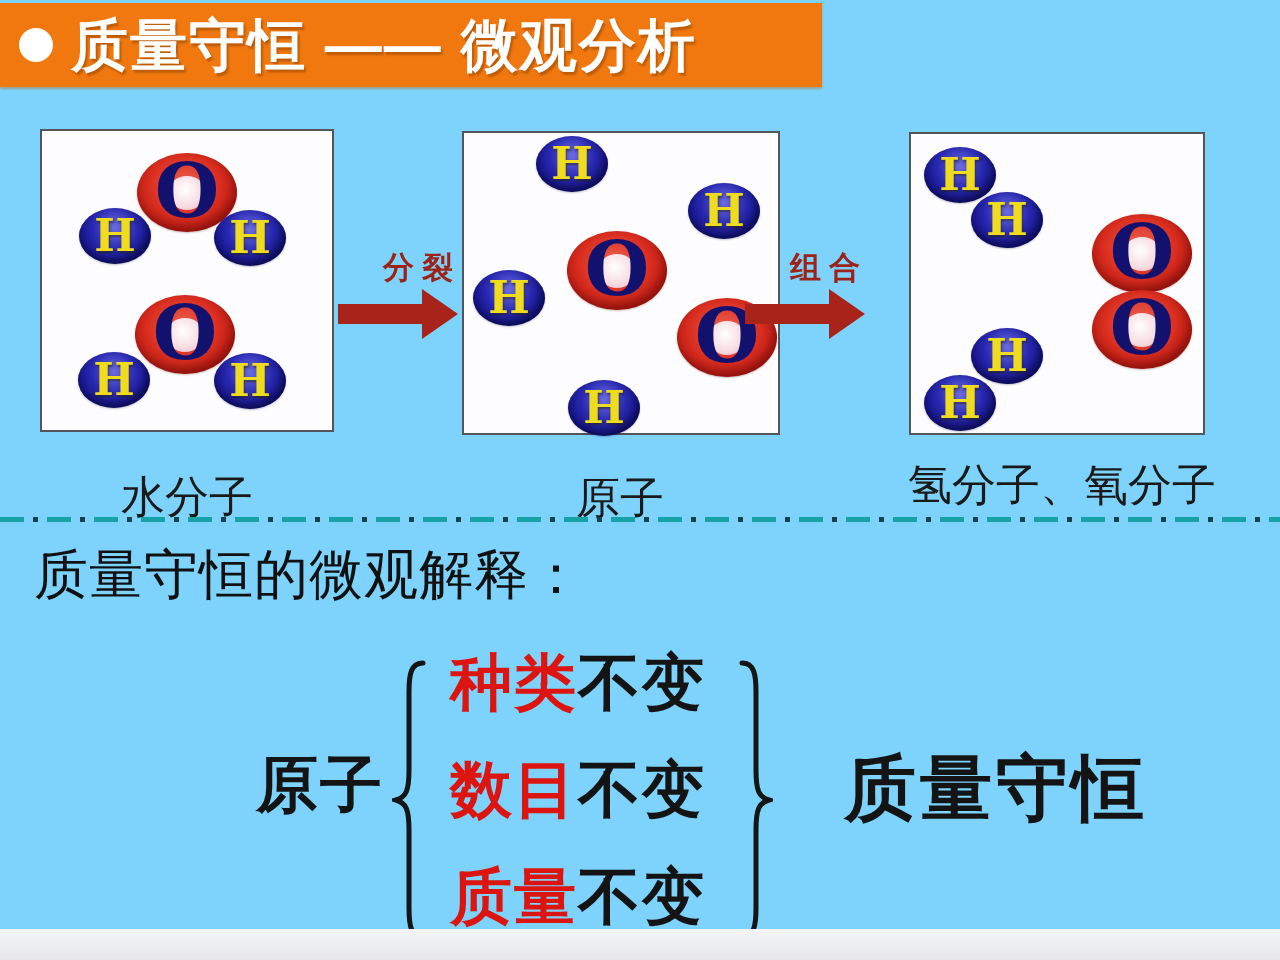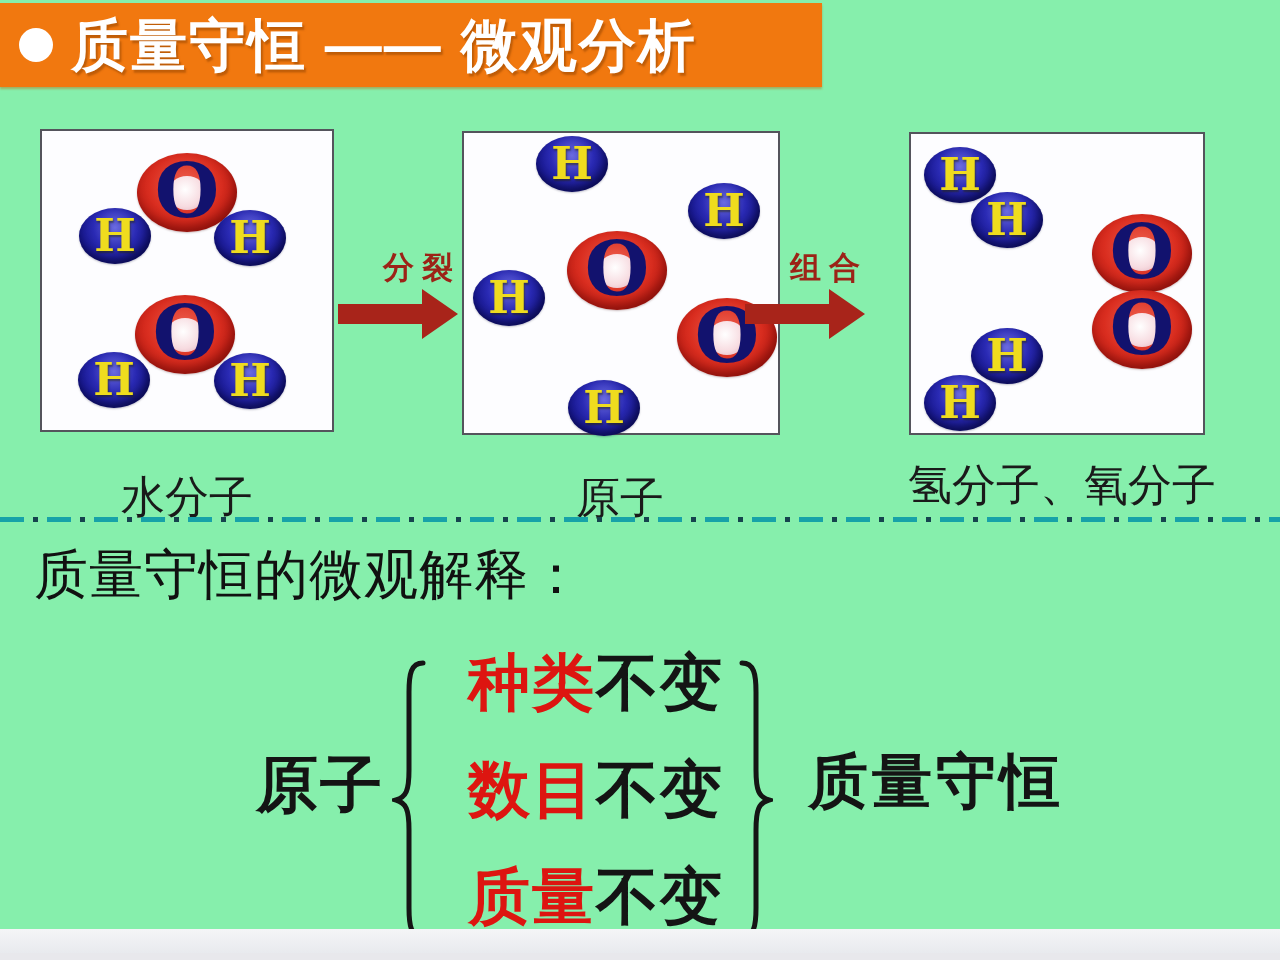--- a/index.html
+++ b/index.html
@@ -1,19 +1,19 @@
 <!DOCTYPE html>
 <html><head>
 <meta charset="utf-8">
 <style>
   * { margin:0; padding:0; box-sizing:border-box; }
   body { background:#e8e8ec; font-family:"Liberation Sans", sans-serif; }
   .page {
     position:relative; width:1280px; height:953px; overflow:hidden;
-    background:#86efac;
+    background:#7dd3fc;
   }
 
   
   .banner {
     position:absolute; left:0; top:3px; width:822px; height:84px;
     background:#f1780f;
     display:flex; align-items:center;
     box-shadow:0 2px 2px rgba(190,100,10,.45);
   }
   .bullet {
@@ -88,28 +88,28 @@
     font-size:54px; font-weight:normal; color:#111111;
     letter-spacing:1px; line-height:1.12; white-space:nowrap;
     font-family:"Liberation Sans", sans-serif;
   }
   .brace-subject {
     position:absolute; left:256px; top:754px;
     font-size:62px; font-weight:bold; color:#141414; line-height:1; letter-spacing:2px;
   }
   .brace { position:absolute; color:#151515; }
   .brace-row {
-    position:absolute; left:468px;
+    position:absolute; left:450px;
     font-size:62px; font-weight:bold; color:#141414; line-height:1; letter-spacing:2px;
     white-space:nowrap;
   }
   .brace-row .hl { color:#dd1510; }
   .brace-result {
-    position:absolute; left:808px; top:752px;
-    font-size:60px; font-weight:bold; color:#141414; line-height:1; letter-spacing:4px;
+    position:absolute; left:844px; top:752px;
+    font-size:72px; font-weight:bold; color:#141414; line-height:1; letter-spacing:4px;
   }
 
   .footer-strip {
     position:absolute; left:0; bottom:0; width:1280px; height:24px;
     background:linear-gradient(#f4f5f7, #e8eaee);
   }
 </style>
 </head>
 <body>
 

